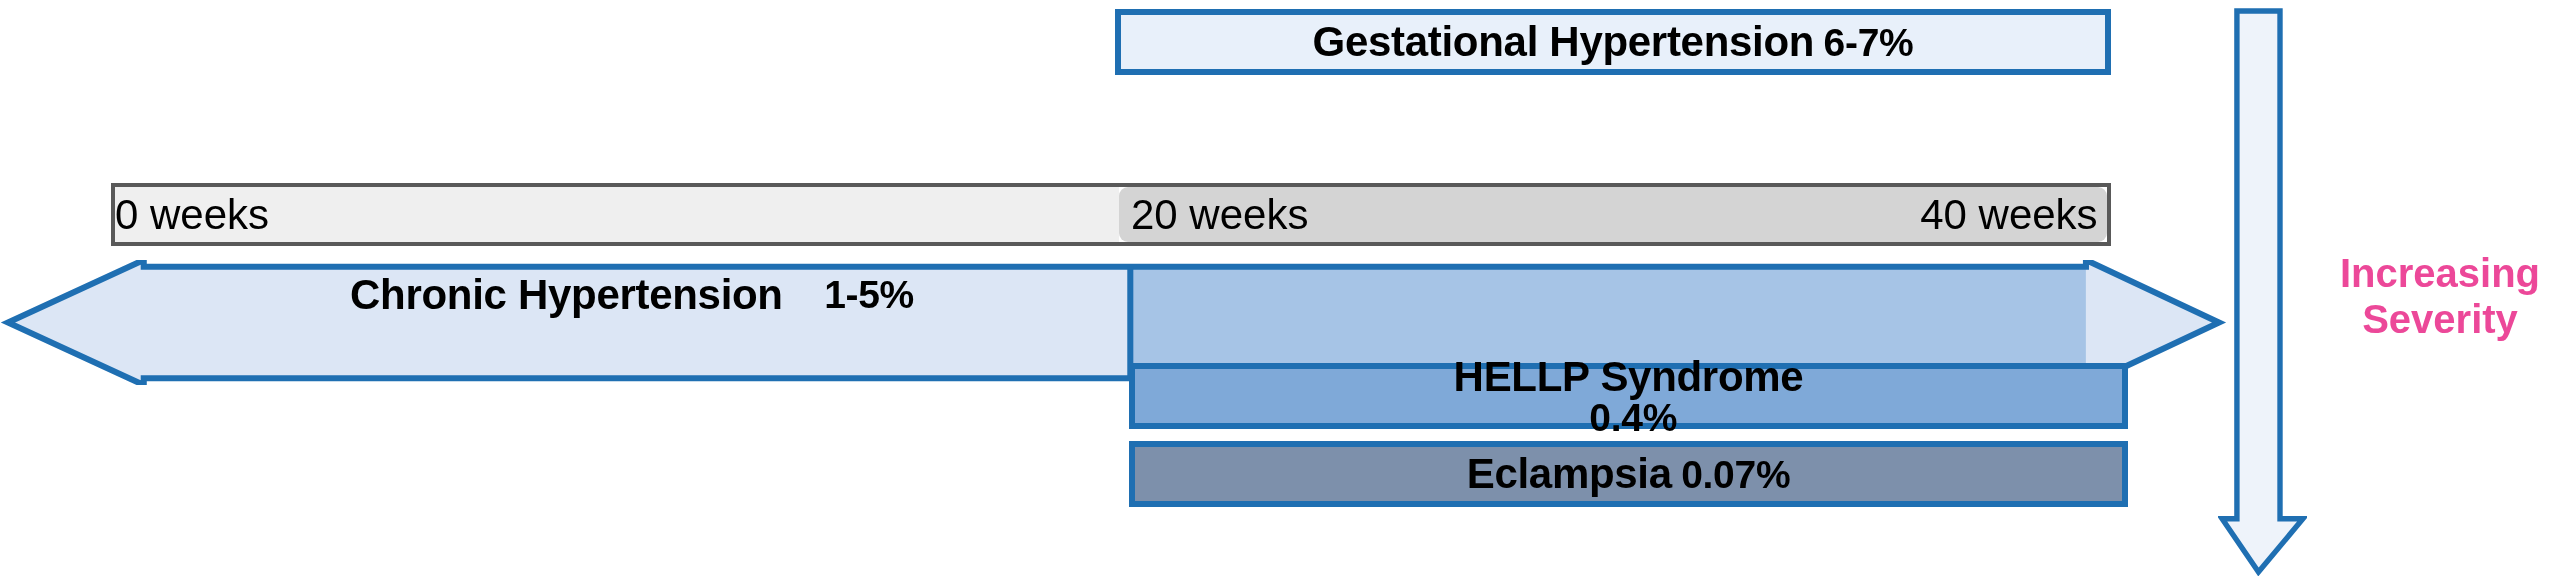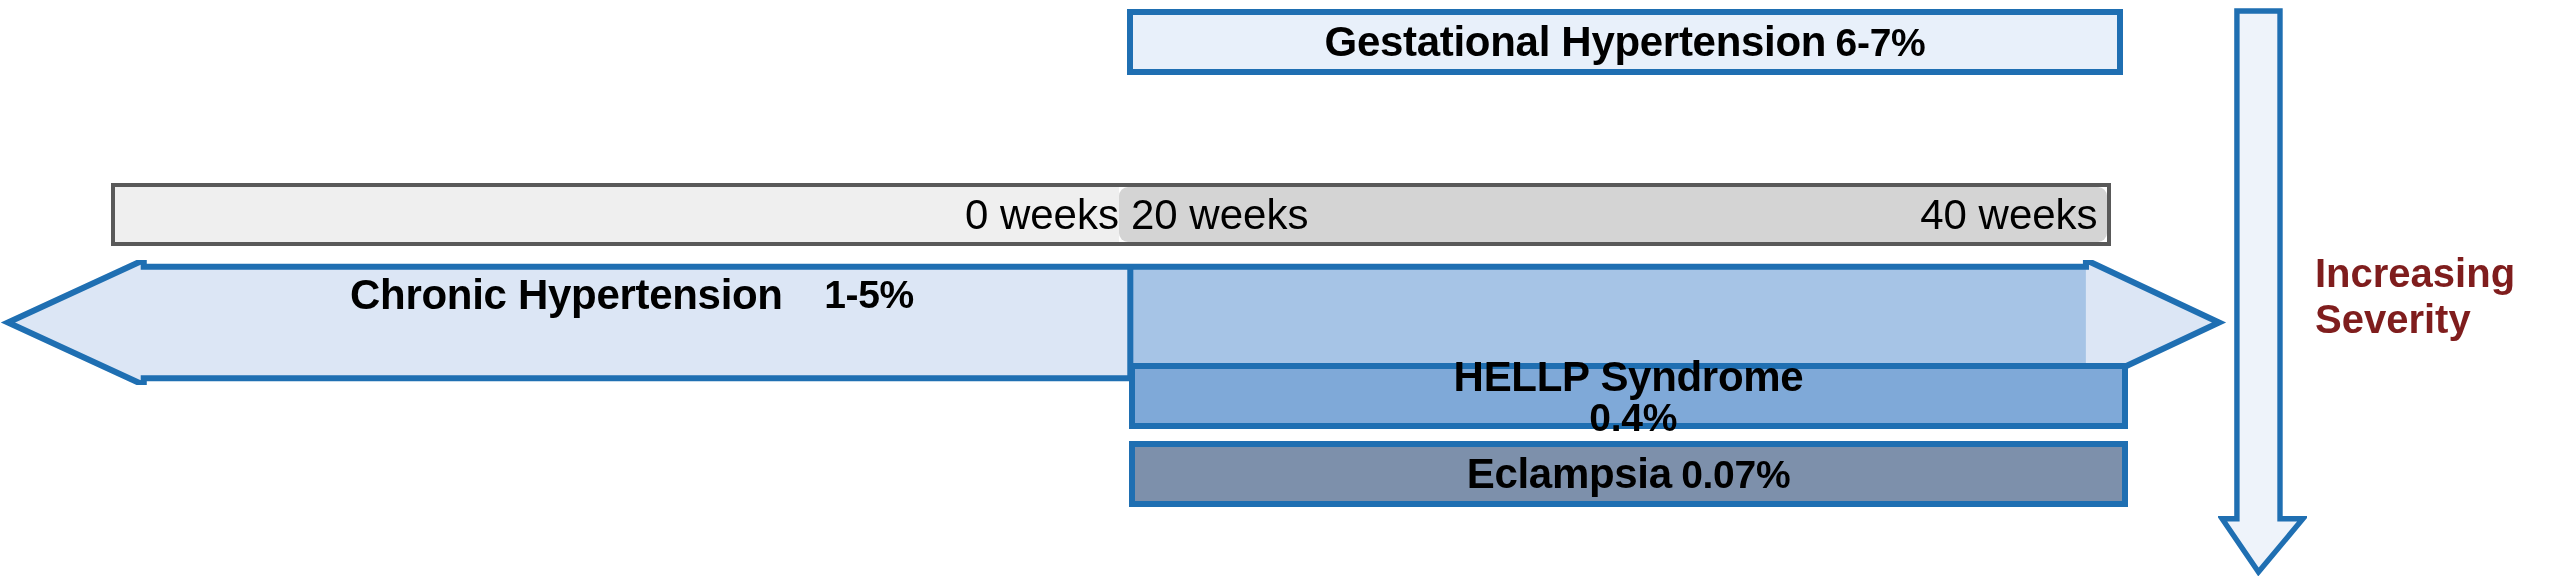--- a/index.html
+++ b/index.html
@@ -41,21 +41,20 @@
     font-size:39px;
     letter-spacing:-0.3px;
     line-height:1;
     margin-left:9.4px;
   }
 
   
   #bar-gest{
     left:1115px; top:9.4px; width:996px; height:66px;
     background:#E8F0FA;
-    margin-left:12px;
   }
   #bar-preec{
     left:1115px; top:84px; width:996px; height:66px;
     background:#CFDDF2;
   }
   #bar-hellp{
     left:1129px; top:363px; width:999px; height:66px;
     background:#7FA9D8;
     flex-direction:column;
   }
@@ -72,21 +71,20 @@
     border:4px solid #595959;
     display:flex;
   }
   #tl-early{
     background:#EFEFEF;
     width:50.4%;
     display:flex;
     align-items:center;
     box-sizing:border-box;
     padding-left:0;
-    justify-content:flex-end;
   }
   #tl-late{
     background:#D4D4D4;
     flex:1;
     display:flex;
     align-items:center;
     justify-content:space-between;
     box-sizing:border-box;
     padding:0 9.4px 0 12px;
     border-radius:9px;
@@ -129,26 +127,26 @@
   #varrow{
     position:absolute;
     left:2218px; top:6.7px; width:89px; height:569px;
     pointer-events:none;
   }
   #varrow svg{display:block;}
 
   #severity-text{
     position:absolute;
     left:2315px; top:250px; width:250px;
-    text-align:left;
+    text-align:center;
     font-family:"Liberation Sans", sans-serif;
     font-weight:bold;
     font-size:40px;
     line-height:1.16;
-    color:#7f1d1d;
+    color:#ec4899;
   }
   #severity-text span{display:block;}
 </style>
 </head>
 <body>
 
 <div id="stage">
 
   <div class="bar" id="bar-gest">
     <span class="lbl">Gestational Hypertension</span>

